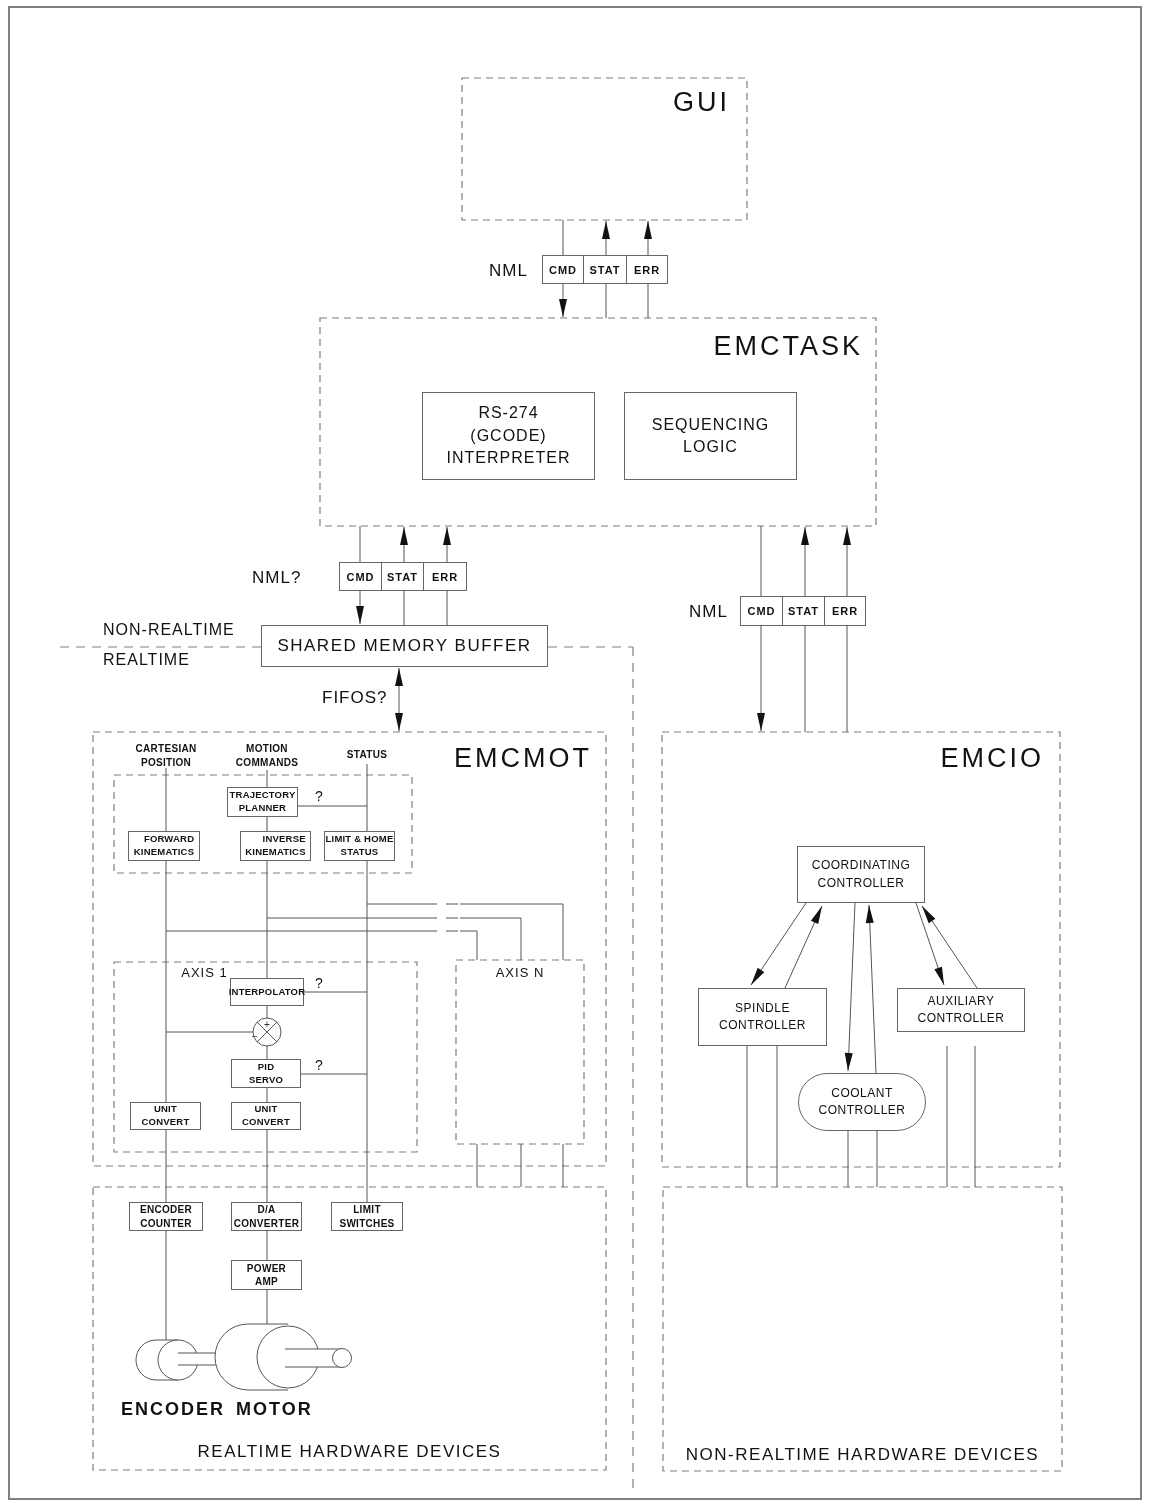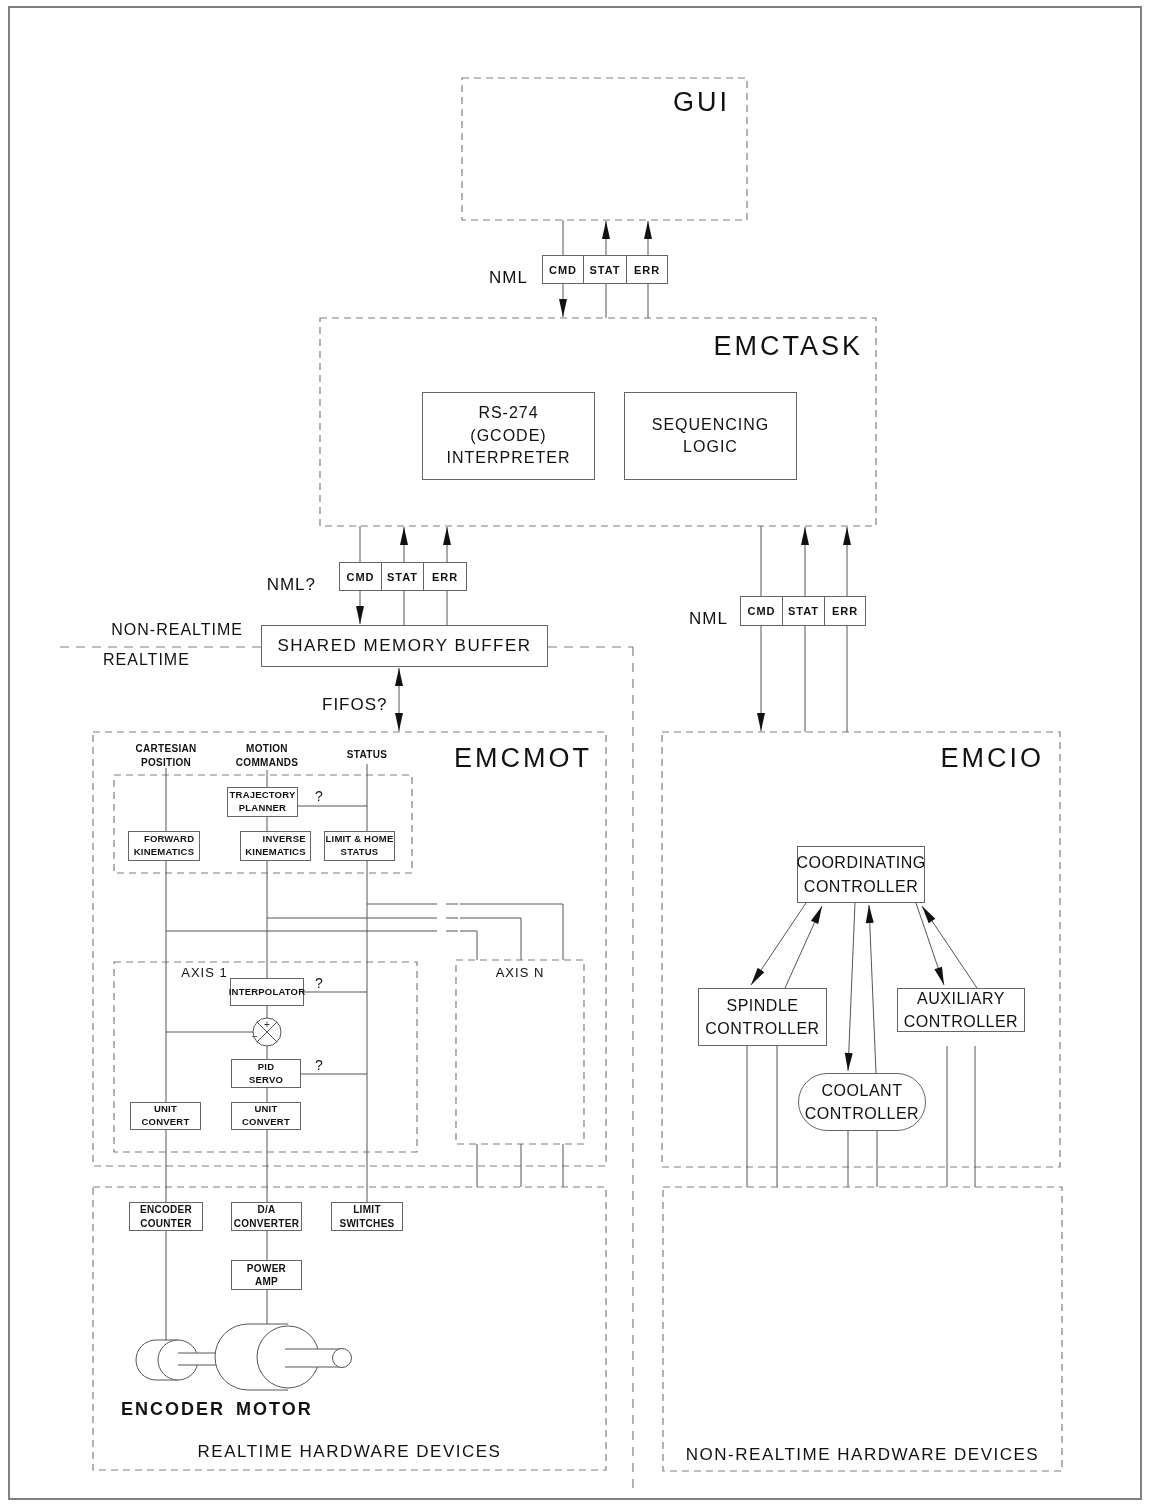--- a/index.html
+++ b/index.html
@@ -3,26 +3,26 @@
 <meta charset="utf-8">
 <style>
   html,body{margin:0;padding:0;background:#fff;}
   .stage{position:relative;width:1152px;height:1510px;background:#ffffff;
          font-family:"Liberation Sans", sans-serif;color:#111;overflow:hidden;}
   .outer-border{position:absolute;left:8px;top:6px;width:1134px;height:1494px;
                 border:2px solid #808080;box-sizing:border-box;}
   .svg-layer{position:absolute;left:0;top:0;}
   .lbl{position:absolute;white-space:pre-line;line-height:1.25;}
   .title{font-size:27px;letter-spacing:3px;text-align:right;}
-  .med{font-size:17px;letter-spacing:1px;margin-top:7px;}
+  .med{font-size:17px;letter-spacing:1px;}
   .box{position:absolute;background:#fff;border:1px solid #666;box-sizing:border-box;
        display:flex;align-items:center;justify-content:center;text-align:center;
        white-space:pre-line;}
   .box-lg{font-size:16px;line-height:1.4;letter-spacing:1px;}
-  .box-md{font-size:16px;line-height:1.45;letter-spacing:0.5px;}
+  .box-md{font-size:12px;line-height:1.45;letter-spacing:0.5px;}
   .box-sm{font-size:10px;line-height:1.35;font-weight:bold;letter-spacing:0.3px;}
   .box-xs{font-size:9.5px;line-height:1.35;font-weight:bold;letter-spacing:0.2px;}
   .hdr{font-size:10px;line-height:1.35;font-weight:bold;text-align:center;letter-spacing:0.3px;}
   .axis-lbl{font-size:13px;letter-spacing:1px;text-align:center;}
   .q{font-size:14px;text-align:center;}
   .nmlrow{position:absolute;display:flex;}
   .nmlcell{border:1px solid #666;box-sizing:border-box;margin-left:-1px;background:#fff;
            display:flex;align-items:center;justify-content:center;
            font-size:11px;font-weight:bold;letter-spacing:1px;}
   .nmlcell:first-child{margin-left:0;}
@@ -172,36 +172,36 @@
     <div class="nmlcell" style="width:44px;height:29px;">STAT</div>
     <div class="nmlcell" style="width:42px;height:29px;">ERR</div>
   </div>
 
   <div class="box box-lg" style="left:422px;top:392px;width:173px;height:88px;">RS-274
 (GCODE)
 INTERPRETER</div>
   <div class="box box-lg" style="left:624px;top:392px;width:173px;height:88px;">SEQUENCING
 LOGIC</div>
 
-  <div class="lbl med" style="left:252px;top:567px;width:64px;text-align:right;">NML?</div>
+  <div class="lbl med" style="left:252px;top:567px;width:64px;text-align:left;">NML?</div>
   <div class="nmlrow" style="left:339px;top:562px;">
     <div class="nmlcell" style="width:43px;height:29px;">CMD</div>
     <div class="nmlcell" style="width:43px;height:29px;">STAT</div>
     <div class="nmlcell" style="width:44px;height:29px;">ERR</div>
   </div>
 
   <div class="lbl med" style="left:670px;top:601px;width:58px;text-align:right;">NML</div>
   <div class="nmlrow" style="left:740px;top:596px;">
     <div class="nmlcell" style="width:43px;height:30px;">CMD</div>
     <div class="nmlcell" style="width:43px;height:30px;">STAT</div>
     <div class="nmlcell" style="width:42px;height:30px;">ERR</div>
   </div>
 
   <div class="box" style="left:261px;top:625px;width:287px;height:42px;font-size:17px;letter-spacing:1.5px;">SHARED MEMORY BUFFER</div>
-  <div class="lbl" style="left:103px;top:620px;width:140px;font-size:16px;letter-spacing:1px;text-align:right;">NON-REALTIME</div>
+  <div class="lbl" style="left:103px;top:620px;width:140px;font-size:16px;letter-spacing:1px;text-align:left;">NON-REALTIME</div>
   <div class="lbl" style="left:103px;top:650px;width:140px;font-size:16px;letter-spacing:1px;text-align:left;">REALTIME</div>
   <div class="lbl med" style="left:322px;top:687px;width:66px;">FIFOS?</div>
 
   <div class="lbl hdr" style="left:126px;top:742px;width:80px;">CARTESIAN
 POSITION</div>
   <div class="lbl hdr" style="left:227px;top:742px;width:80px;">MOTION
 COMMANDS</div>
   <div class="lbl hdr" style="left:327px;top:748px;width:80px;">STATUS</div>
 
   <div class="box box-xs" style="left:227px;top:787px;width:71px;height:30px;">TRAJECTORY

